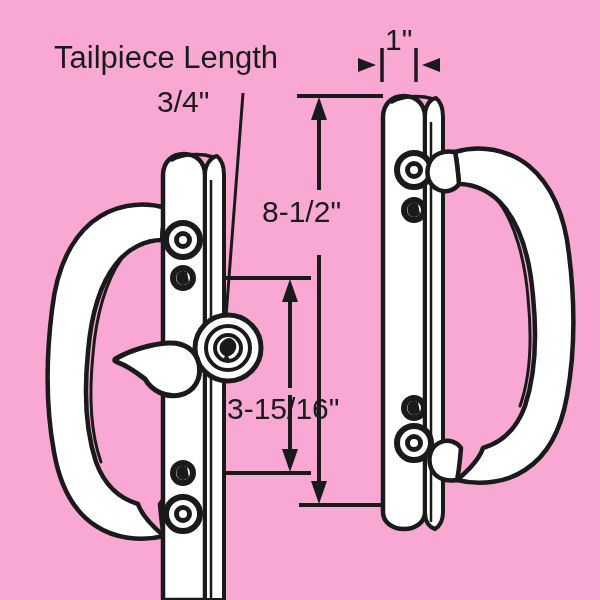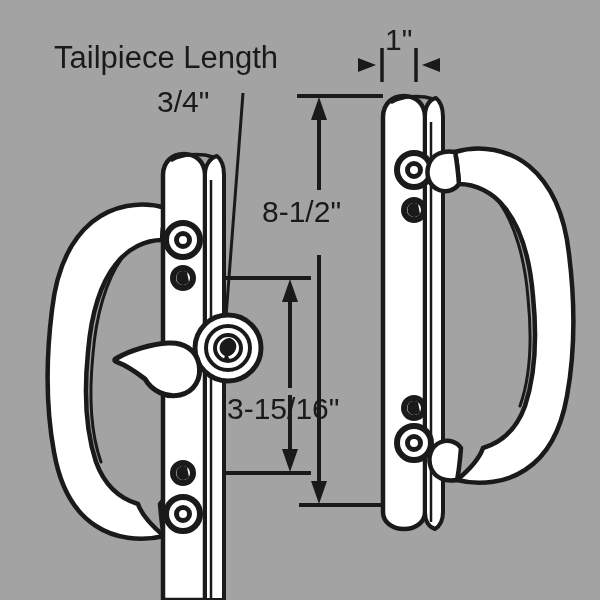--- a/index.html
+++ b/index.html
@@ -7,21 +7,21 @@
     padding: 0;
     background: #ffffff;
   }
   body {
     font-family: "Liberation Sans", sans-serif;
   }
   #diagram-root {
     position: relative;
     width: 600px;
     height: 600px;
-    background: #a3a3a3;
+    background: #f9a8d4;
     overflow: hidden;
   }
   #diagram-svg {
     display: block;
     width: 600px;
     height: 600px;
   }
   .dim-text {
     font-family: "Liberation Sans", sans-serif;
     fill: #1a1a1a;

